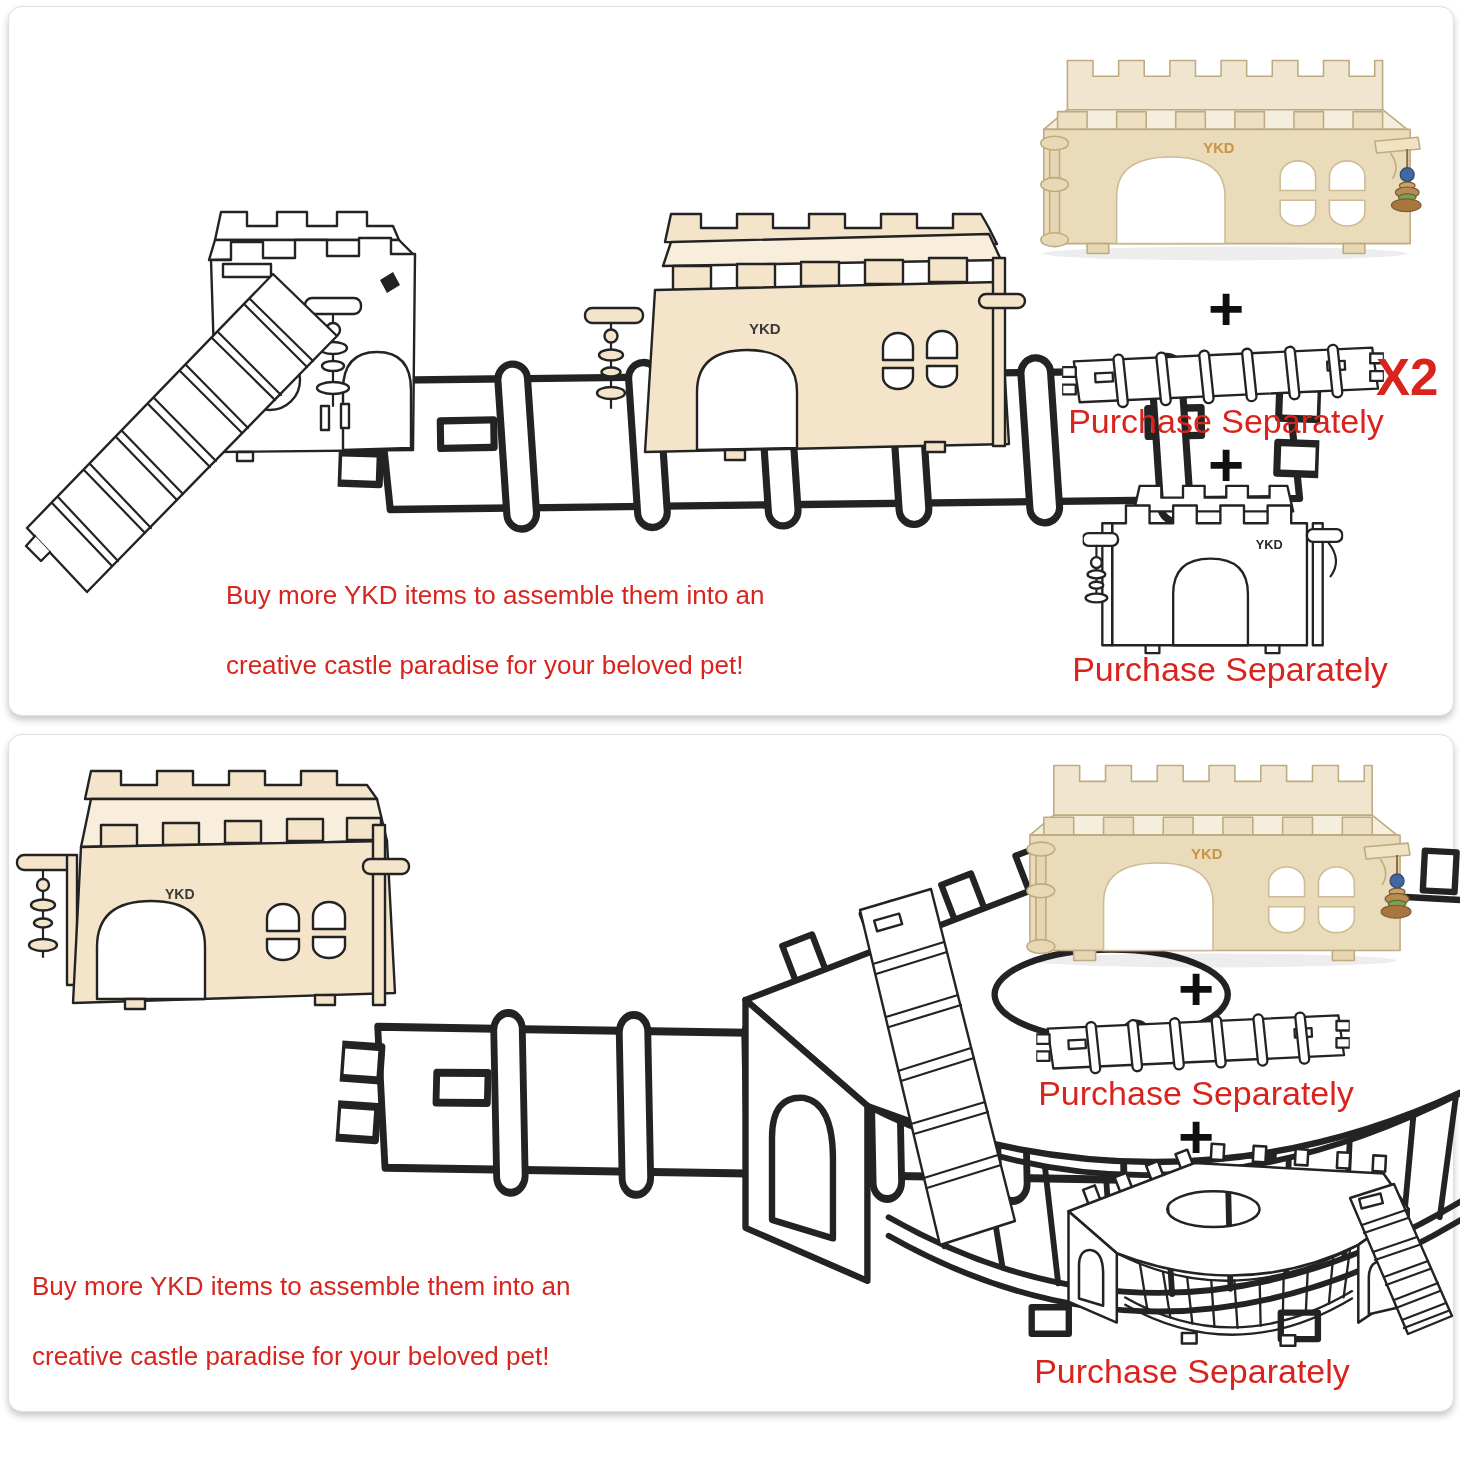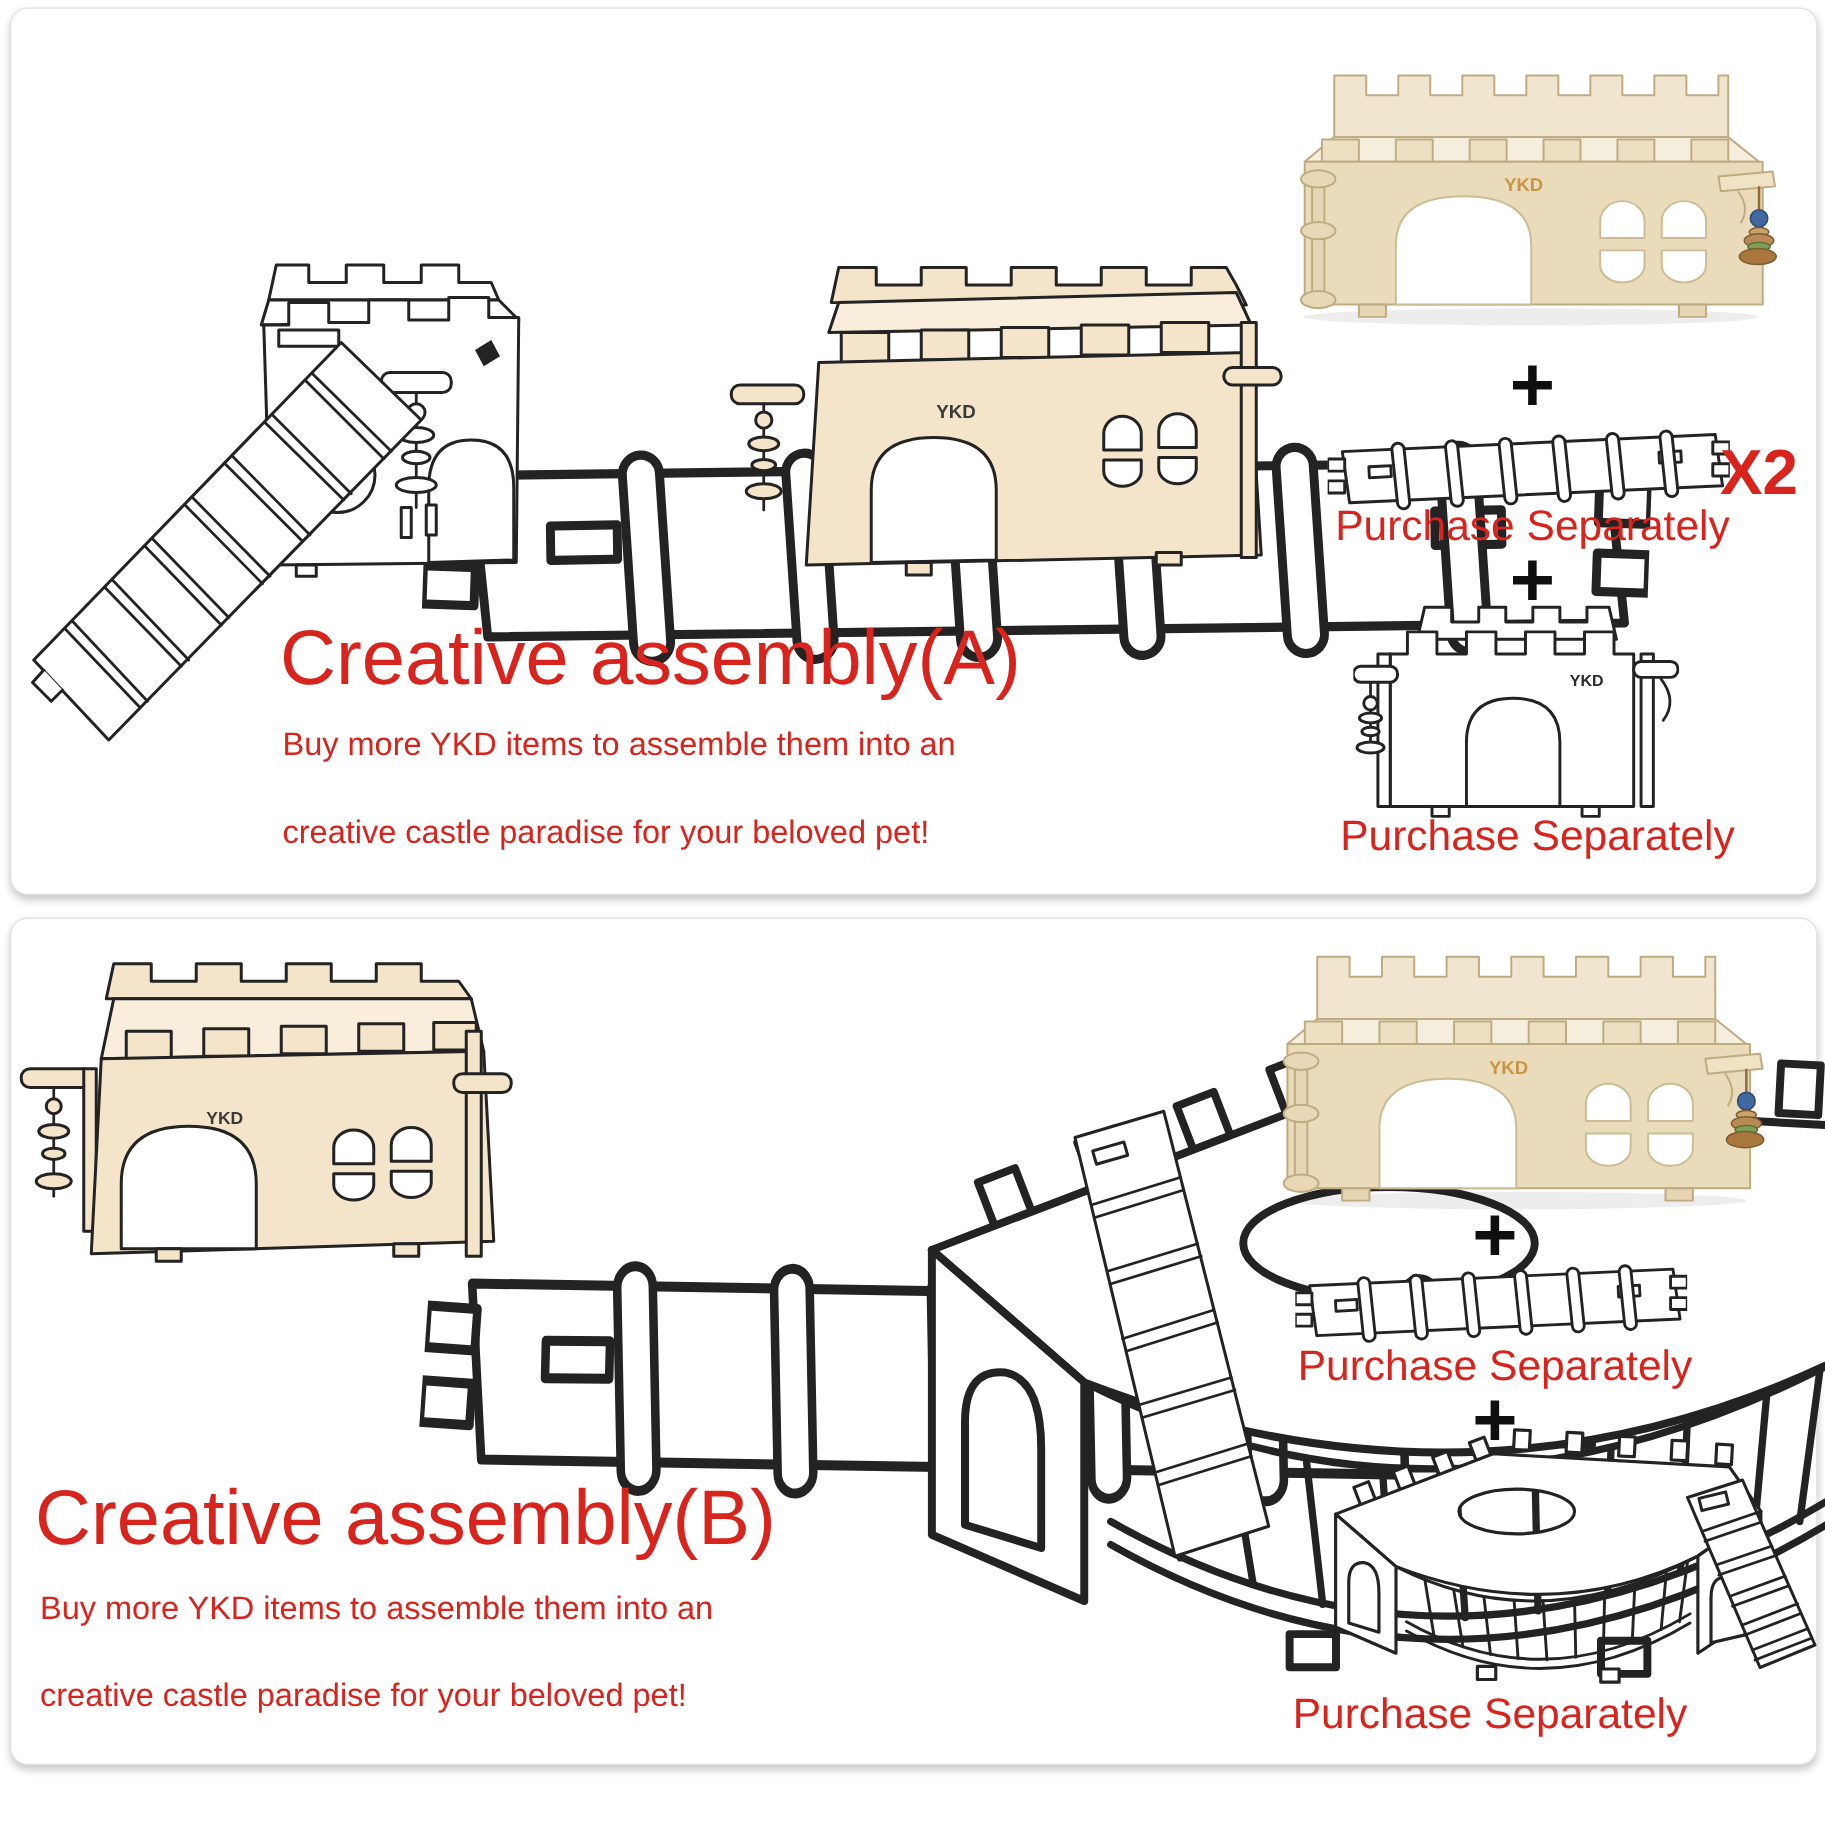--- a/index.html
+++ b/index.html
@@ -232,21 +232,20 @@
       <line class="lnf" x1="155" y1="171" x2="217" y2="233"></line>
         <line class="lnf" x1="161" y1="165" x2="223" y2="228"></line>
       <line class="lnf" x1="187" y1="138" x2="250" y2="200"></line>
         <line class="lnf" x1="193" y1="132" x2="256" y2="195"></line>
       <line class="lnf" x1="219" y1="104" x2="282" y2="167"></line>
         <line class="lnf" x1="225" y1="99" x2="288" y2="161"></line>
       <path class="ln" d="M10,336 l-9,10 l15,15 l9,-9"></path>
     </g>
   </svg>
 
-  <div class="abs red heading" style="left:224px;top:494px">Creative assembly(A)</div>
   <div class="abs red bodyline" style="left:226px;top:581px">Buy more YKD items to assemble them into an</div>
   <div class="abs red bodyline" style="left:226px;top:651px">creative castle paradise for your beloved pet!</div>
 
   <svg class="abs" style="left:1028px;top:46px" width="394" height="218" viewBox="0 0 400 220">
     <use href="#sym-photo-castle"></use>
   </svg>
   <div class="abs plus" style="left:1176px;top:278px;width:100px">+</div>
   <svg class="abs" style="left:1060px;top:334px" width="326" height="78" viewBox="0 0 330 80">
     <use href="#sym-bridge"></use>
   </svg>
@@ -309,21 +308,20 @@
         <path class="wht" d="M298,182 h32 v9 a16,12 0 0 1 -32,0 z"></path>
       </g>
       <text x="150" y="144" font-size="14" font-weight="700" fill="#3a3a3a">YKD</text>
       <rect class="tan" x="358" y="70" width="12" height="180"></rect>
       <rect class="tan" x="348" y="104" width="46" height="15" rx="7"></rect>
       <rect class="tan" x="110" y="244" width="20" height="10"></rect>
       <rect class="tan" x="300" y="240" width="20" height="10"></rect>
     </g>
   </svg>
 
-  <div class="abs red heading" style="left:28px;top:1182px">Creative assembly(B)</div>
   <div class="abs red bodyline" style="left:32px;top:1272px">Buy more YKD items to assemble them into an</div>
   <div class="abs red bodyline" style="left:32px;top:1342px">creative castle paradise for your beloved pet!</div>
 
   <svg class="abs" style="left:1014px;top:751px" width="398" height="220" viewBox="0 0 400 220">
     <use href="#sym-photo-castle"></use>
   </svg>
   <div class="abs plus" style="left:1146px;top:958px;width:100px">+</div>
   <svg class="abs" style="left:1034px;top:1002px" width="318" height="76" viewBox="0 0 330 80">
     <use href="#sym-bridge"></use>
   </svg>

